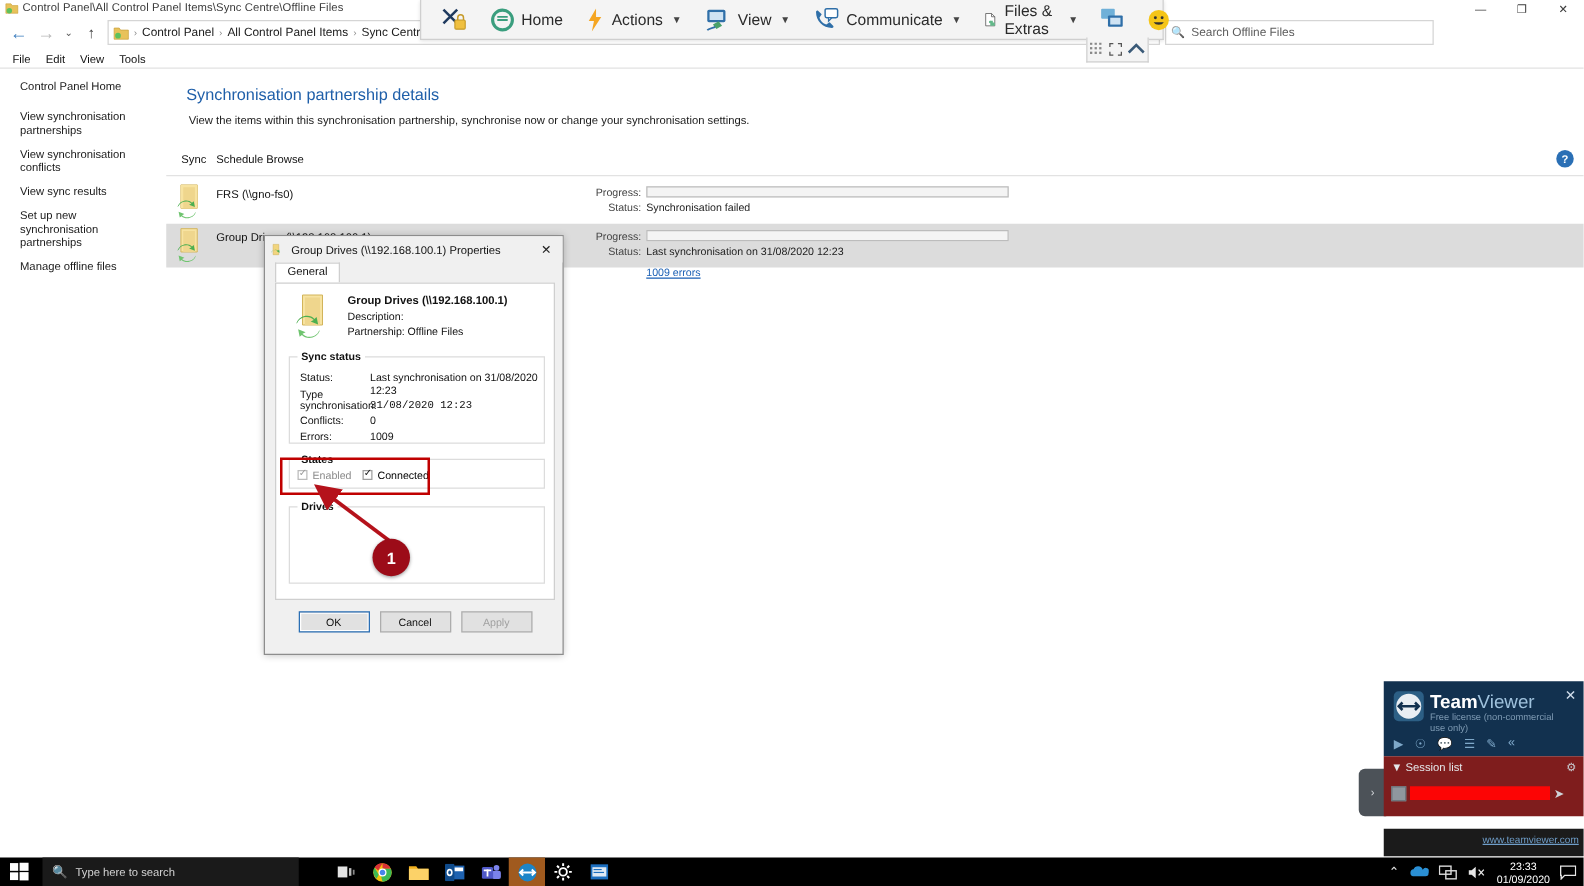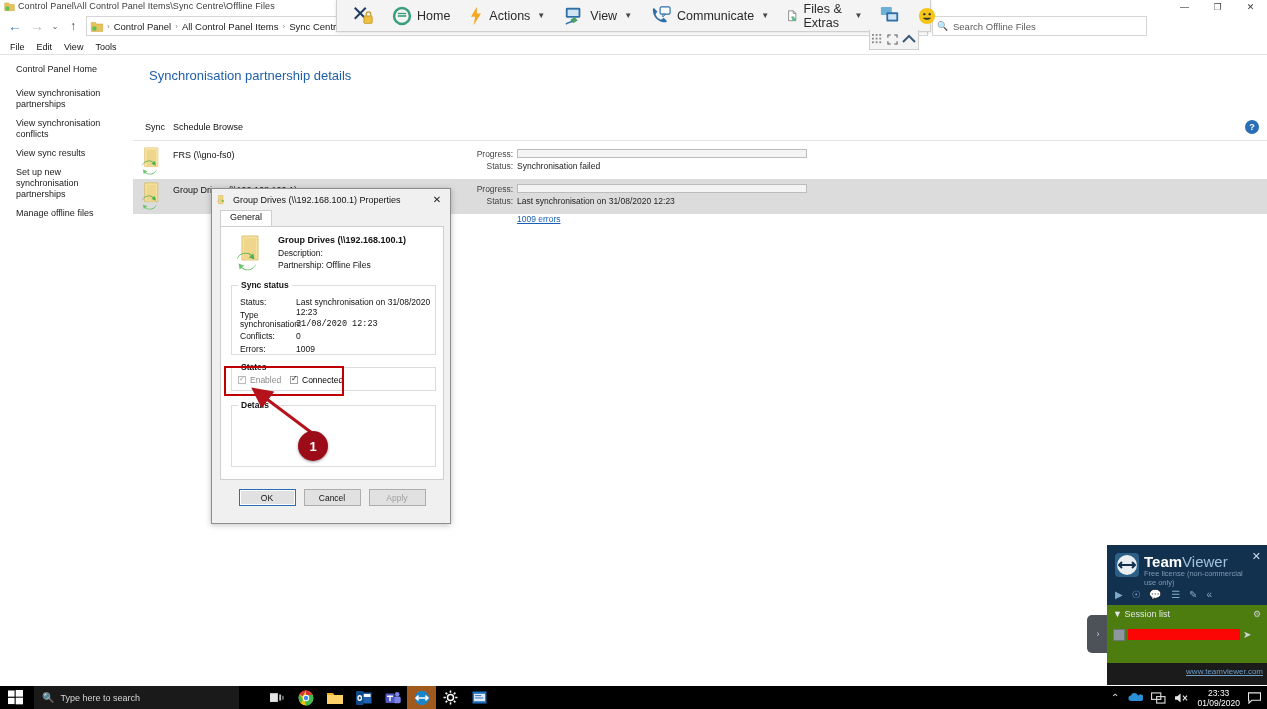--- a/index.html
+++ b/index.html
@@ -194,21 +194,21 @@
 
   
   .tv-panel { position:absolute; left:1107px; top:545px; width:160px; height:140px; }
   .tv-head { position:absolute; left:0; top:0; width:160px; height:60px; background:#12314f; }
   .tv-logo { position:absolute; left:8px; top:8px; width:24px; height:24px; border-radius:4px; background:#2c5f85; }
   .tv-brand { position:absolute; left:37px; top:8px; font-size:15px; color:#fff; font-weight:bold; }
   .tv-brand span.light { color:#9fc2dd; font-weight:normal; }
   .tv-lic { position:absolute; left:37px; top:24px; width:110px; font-size:7.5px; color:#7e9ab3; line-height:9px; }
   .tv-x { position:absolute; right:6px; top:5px; font-size:11px; color:#cfdcea; }
   .tv-icons { position:absolute; left:8px; top:44px; display:flex; gap:9px; color:#7ea8c9; font-size:10px; }
-  .tv-body { position:absolute; left:0; top:60px; width:160px; height:58px; background:#4d7c0f; }
+  .tv-body { position:absolute; left:0; top:60px; width:160px; height:48px; background:#7f1d1d; }
   .tv-sess { position:absolute; left:6px; top:4px; font-size:9px; color:#e4e7ea; }
   .tv-gear { position:absolute; right:6px; top:4px; font-size:9px; color:#c9ced3; }
   .tv-entry { position:absolute; left:6px; top:22px; width:148px; height:15px; display:flex; align-items:center; gap:3px; }
   .tv-av { width:12px; height:12px; background:#8f979e; border:1px solid #6d757c; }
   .tv-redbar { width:112px; height:11px; background:#fc0505; }
   .tv-cursor { font-size:10px; color:#cfd4d9; }
   .tv-foot { position:absolute; left:0; top:118px; width:160px; height:22px; background:#1b1b1b; }
   .tv-url { position:absolute; right:4px; top:4px; font-size:8px; color:#6f9ec9; text-decoration:underline; }
   .tv-tab {
     position:absolute; left:-20px; top:70px; width:22px; height:38px; background:#4c5258;
@@ -290,20 +290,21 @@
     <div class="lnk first">Control Panel Home</div>
     <div class="lnk">View synchronisation partnerships</div>
     <div class="lnk">View synchronisation conflicts</div>
     <div class="lnk">View sync results</div>
     <div class="lnk">Set up new synchronisation partnerships</div>
     <div class="lnk">Manage offline files</div>
   </div>
 
   <div class="content">
     <div class="page-title">Synchronisation partnership details</div>
+    <div class="page-sub">View the items within this synchronisation partnership, synchronise now or change your synchronisation settings.</div>
 
     <div class="tabs">
       <div class="tab" style="left:12px;">Sync</div>
       <div class="tab" style="left:40px;">Schedule</div>
       <div class="tab" style="left:80px;">Browse</div>
     </div>
     <div class="tabs-rule"></div>
     <div class="help-ico">?</div>
 
     <div class="row r0">
@@ -403,21 +404,21 @@
           <span class="cbox checked dim"></span>
           <span class="cb-lbl dim">Enabled</span>
         </div>
         <div class="cbrow" style="left:58px; top:7px;">
           <span class="cbox checked"></span>
           <span class="cb-lbl">Connected</span>
         </div>
       </div>
 
       <div class="group" style="left:10px; top:178px; width:205px; height:62px;">
-        <span class="group-lbl">Details</span>
+        <span class="group-lbl">Drives</span>
       </div>
     </div>
 
     <div class="dlg-buttons">
       <div class="dbtn default">OK</div>
       <div class="dbtn">Cancel</div>
       <div class="dbtn disabled">Apply</div>
     </div>
   </div>
 

